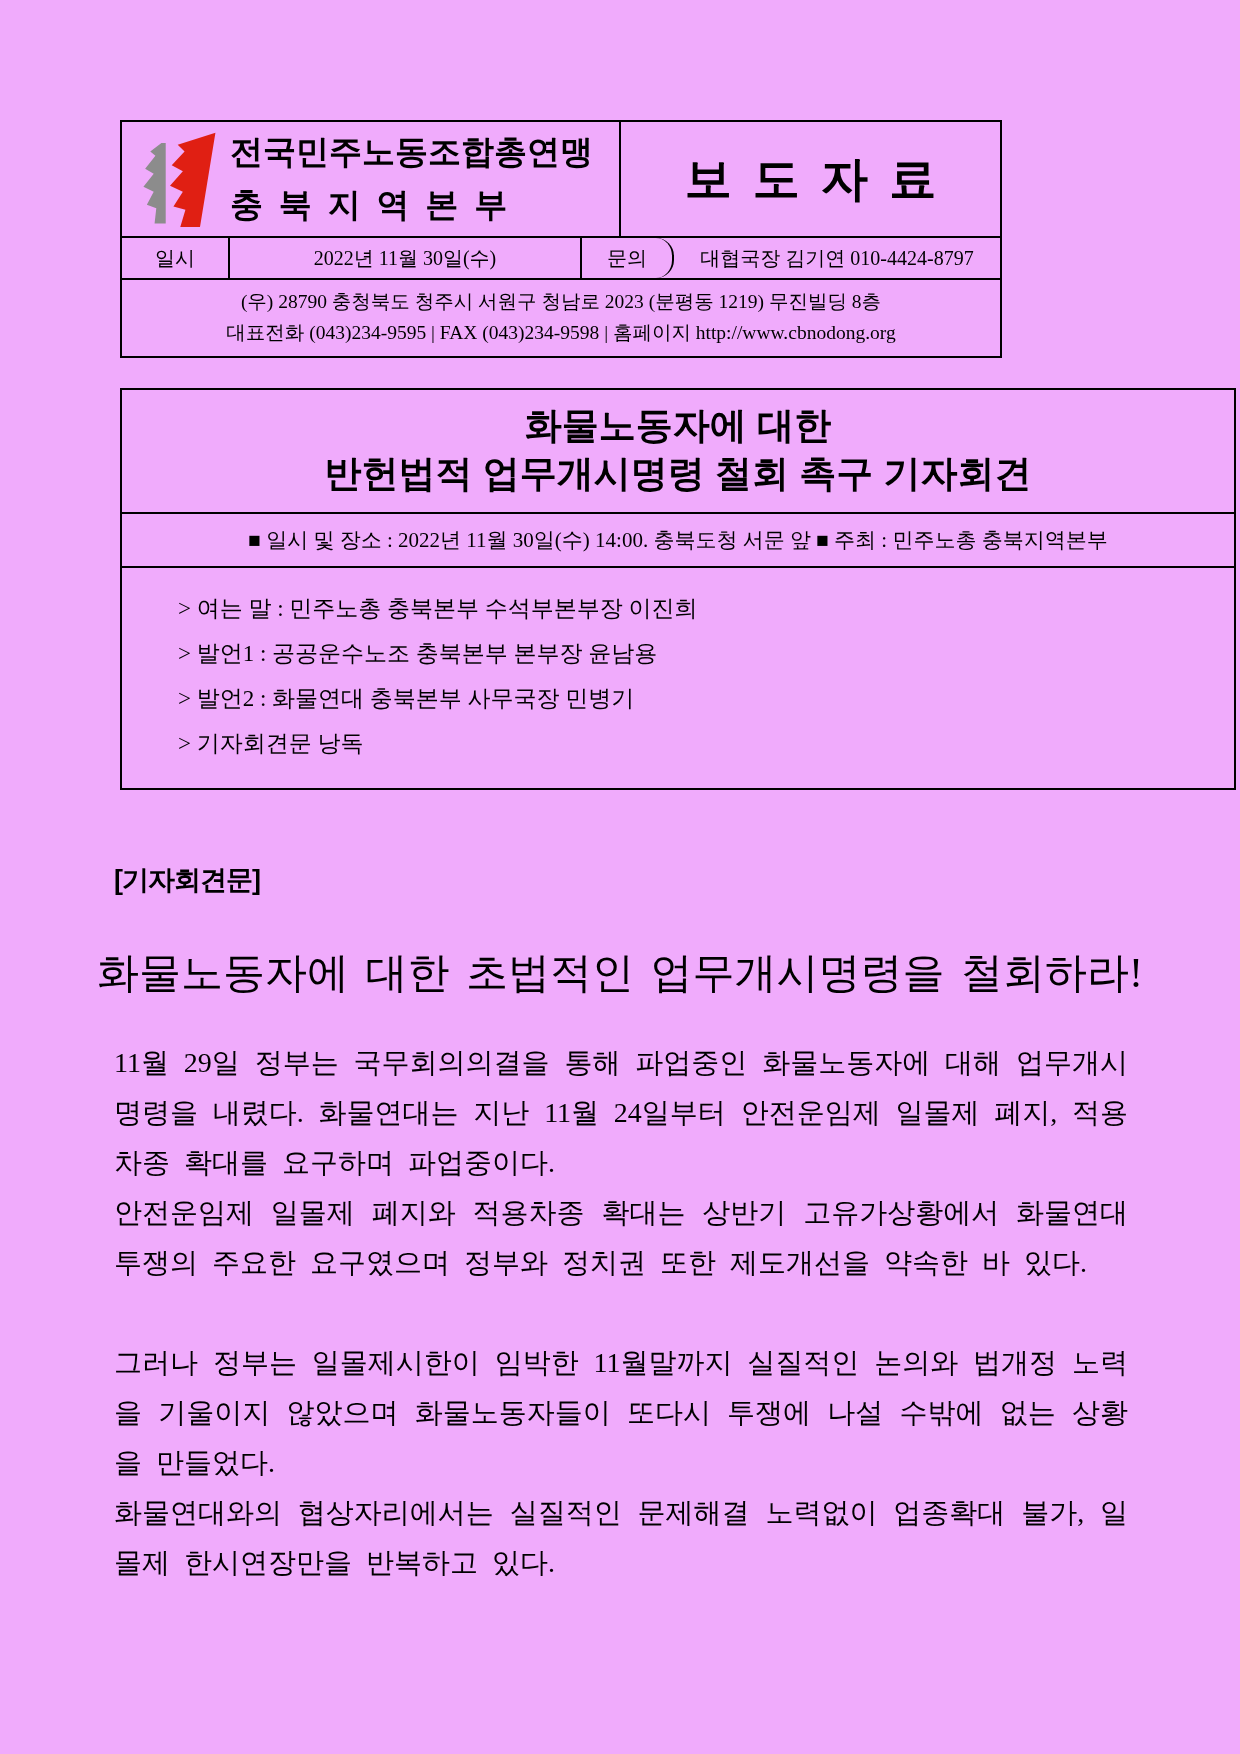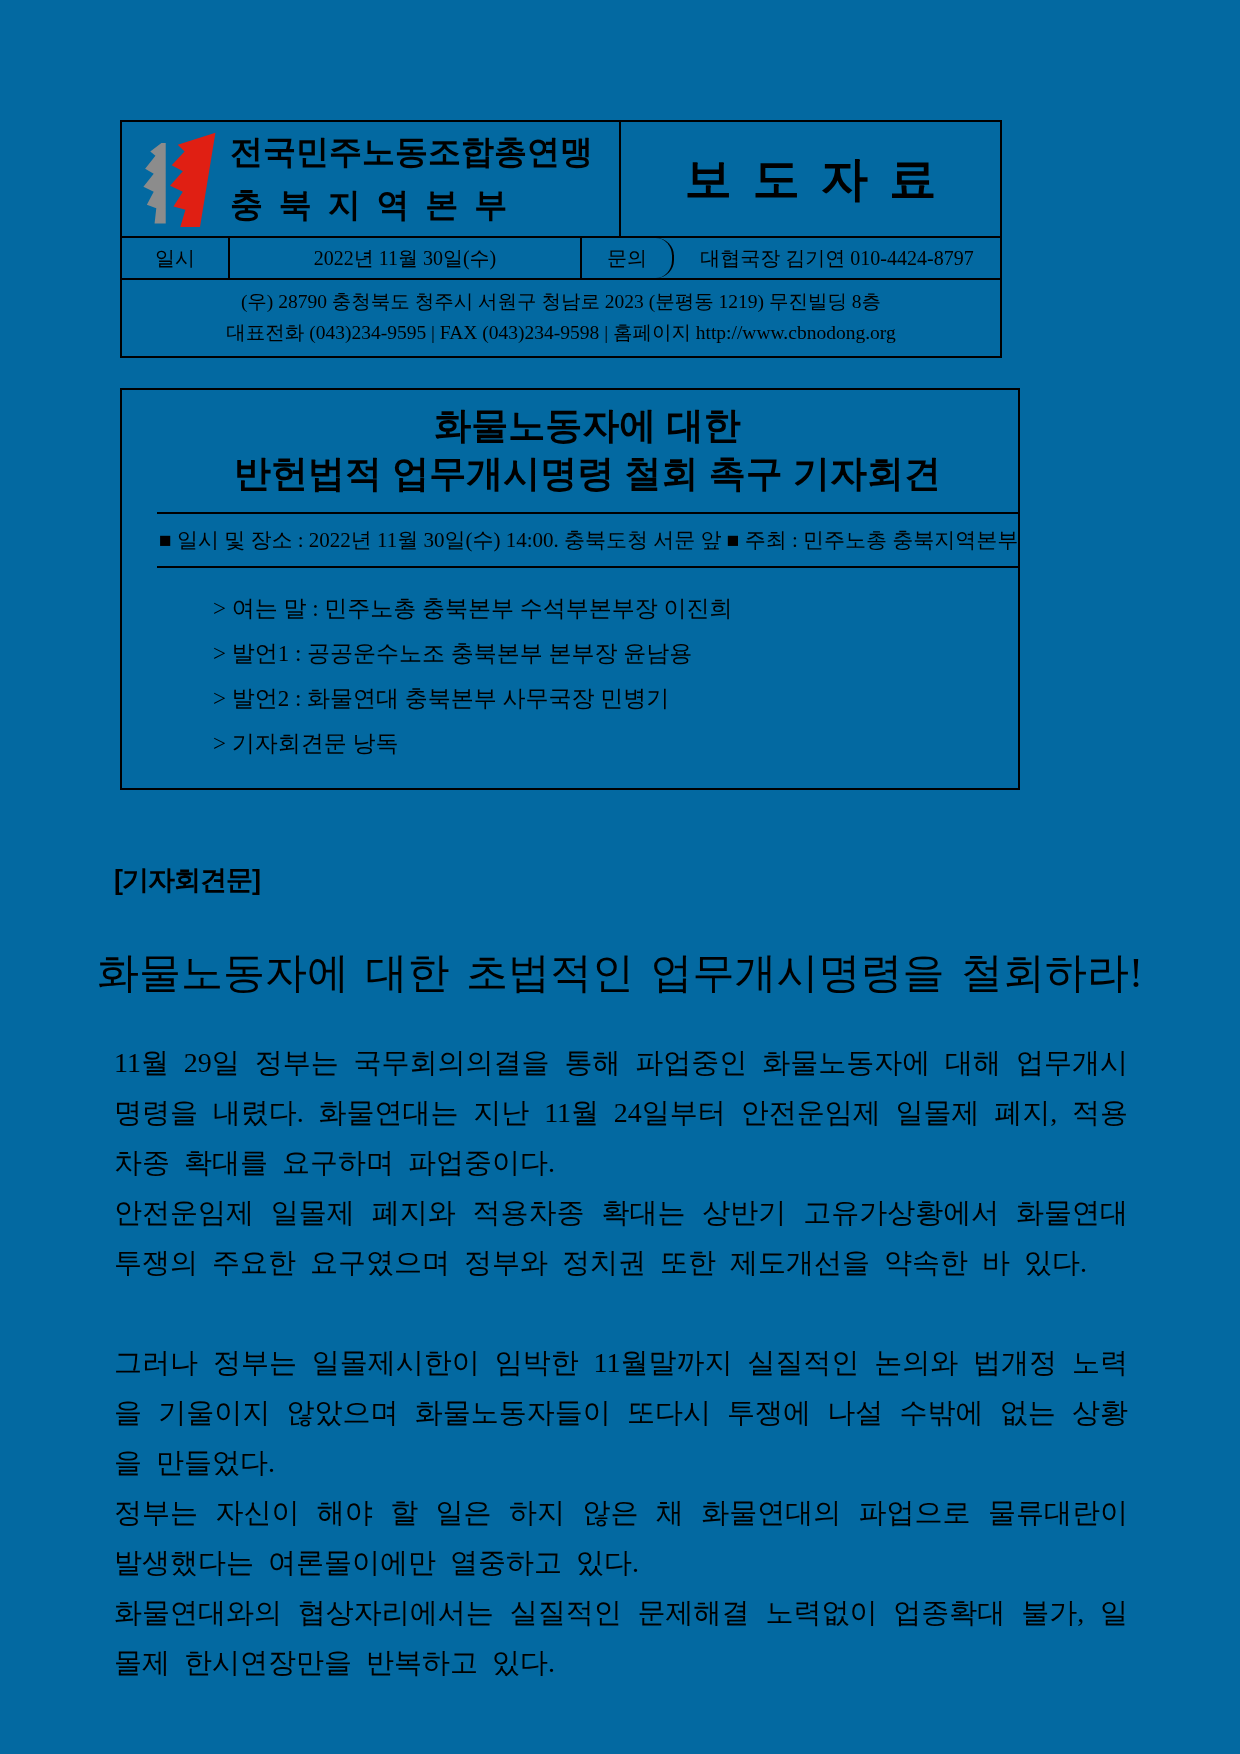--- a/index.html
+++ b/index.html
@@ -2,21 +2,21 @@
 <html lang="ko"><head>
 <meta charset="utf-8">
 <style>
   * { margin: 0; padding: 0; box-sizing: border-box; }
   html, body { background: #ffffff; }
   .page {
     position: relative;
     width: 1240px;
     height: 1754px;
     margin: 0 auto;
-    background: #0369a1;
+    background: #f0abfc;
     color: #000000;
     overflow: hidden;
     font-family: "Liberation Serif", "DejaVu Serif", serif;
   }
 
   
   .masthead {
     position: absolute;
     left: 120px; top: 120px;
     width: 882px;
@@ -48,23 +48,22 @@
   .cell-date-label { width: 108px; border-right: 2px solid #000; }
   .cell-date-value { width: 352px; border-right: 2px solid #000; }
   .cell-contact-label { width: 92px; border-right: 2px solid #000; border-radius: 18px; }
   .cell-contact-value { flex: 1; }
   .mast-address { padding: 6px 4px 8px 4px; text-align: center; font-size: 19.5px; line-height: 31px; }
 
   
   .notice-box {
     position: absolute;
     left: 120px; top: 388px;
-    width: 900px;
+    width: 1116px;
     border: 2px solid #000;
-    padding-left: 35px;
   }
   .notice-title {
     text-align: center;
     font-family: "Liberation Sans", "DejaVu Sans", sans-serif;
     font-weight: bold;
     font-size: 37px;
     line-height: 48px;
     padding: 12px 0 14px 0;
     border-bottom: 2px solid #000;
   }
@@ -157,17 +156,16 @@
   </div>
 
   <div class="section-label">[기자회견문]</div>
 
   <div class="statement-title">화물노동자에 대한 초법적인 업무개시명령을 철회하라!</div>
 
   <div class="statement-body">
     <p>11월 29일 정부는 국무회의의결을 통해 파업중인 화물노동자에 대해 업무개시명령을 내렸다. 화물연대는 지난 11월 24일부터 안전운임제 일몰제 폐지, 적용차종 확대를 요구하며 파업중이다.</p>
     <p>안전운임제 일몰제 폐지와 적용차종 확대는 상반기 고유가상황에서 화물연대투쟁의 주요한 요구였으며 정부와 정치권 또한 제도개선을 약속한 바 있다.</p>
     <p class="gap-before">그러나 정부는 일몰제시한이 임박한 11월말까지 실질적인 논의와 법개정 노력을 기울이지 않았으며 화물노동자들이 또다시 투쟁에 나설 수밖에 없는 상황을 만들었다.</p>
-    <p>정부는 자신이 해야 할 일은 하지 않은 채 화물연대의 파업으로 물류대란이 발생했다는 여론몰이에만 열중하고 있다.</p>
     <p>화물연대와의 협상자리에서는 실질적인 문제해결 노력없이 업종확대 불가, 일몰제 한시연장만을 반복하고 있다.</p>
   </div>
 
 </div>
 
 </body></html>

